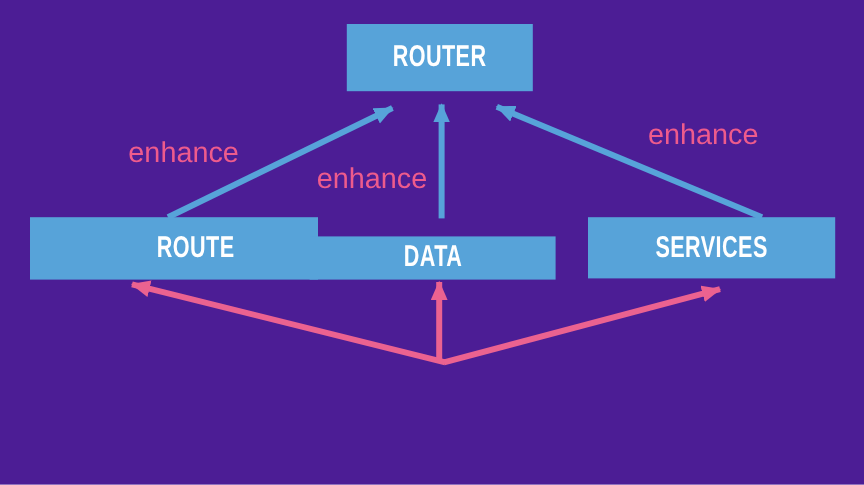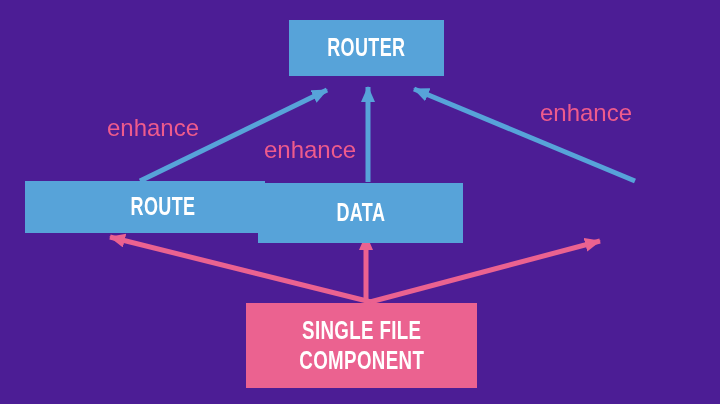--- a/index.html
+++ b/index.html
@@ -75,25 +75,24 @@
       <line x1="366" y1="302" x2="366" y2="235" stroke="#EB6290" stroke-width="5" marker-end="url(#arrowhead-pink)"></line>
       <line x1="370" y1="302" x2="600" y2="241" stroke="#EB6290" stroke-width="5" marker-end="url(#arrowhead-pink)"></line>
     </svg>
 
   <div class="node" style="left: 289px; top: 20px; width: 155px; height: 56px; background: rgb(87, 163, 217);">
     <span class="nlabel">ROUTER</span>
   </div>
   <div class="node" style="left: 25px; top: 181px; width: 205px; height: 52px; background: rgb(87, 163, 217); padding-left: 35px;">
     <span class="nlabel">ROUTE</span>
   </div>
-  <div class="node" style="left: 258px; top: 183px; width: 205px; height: 60px; background: rgb(87, 163, 217);">
+  <div class="node" style="left: 258px; top: 197px; width: 205px; height: 36px; background: rgb(87, 163, 217);">
     <span class="nlabel">DATA</span>
   </div>
-  <div class="node big" style="left: 246px; top: 303px; width: 231px; height: 85px; background: rgb(235, 98, 144);">
-    <span class="nlabel">SINGLE FILE
-COMPONENT</span>
+  <div class="node" style="left: 490px; top: 181px; width: 206px; height: 51px; background: rgb(87, 163, 217);">
+    <span class="nlabel">SERVICES</span>
   </div>
 
   <div class="float-label" style="left: 153px; top: 128px; color: rgb(238, 91, 140);">enhance</div>
   <div class="float-label" style="left: 310px; top: 150px; color: rgb(238, 91, 140);">enhance</div>
   <div class="float-label" style="left: 586px; top: 113px; color: rgb(238, 91, 140);">enhance</div>
 
 </div>
 
 </body></html>

